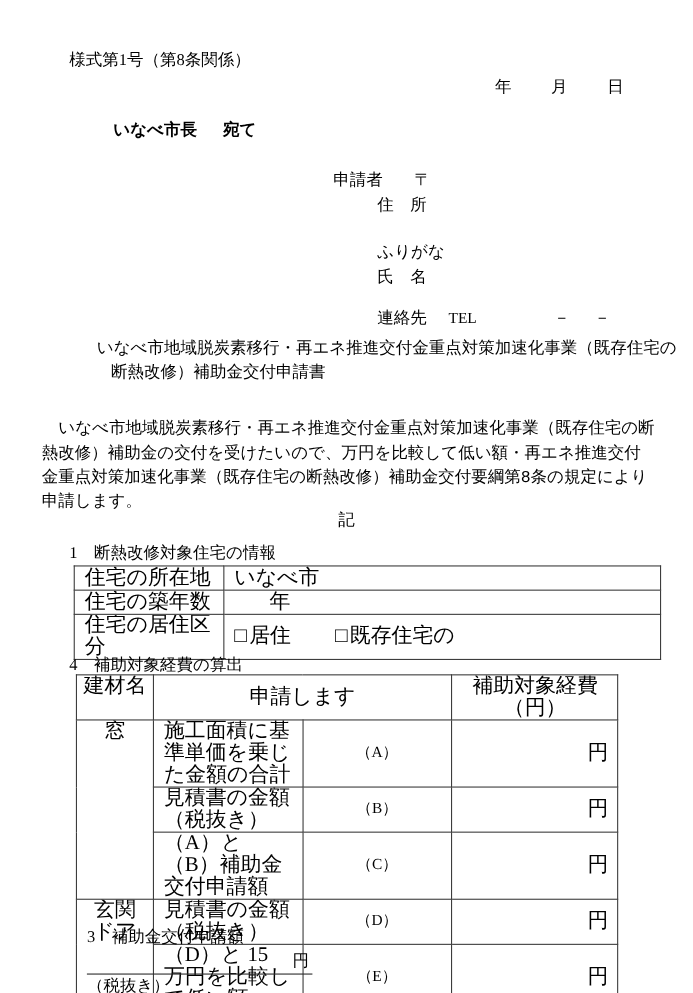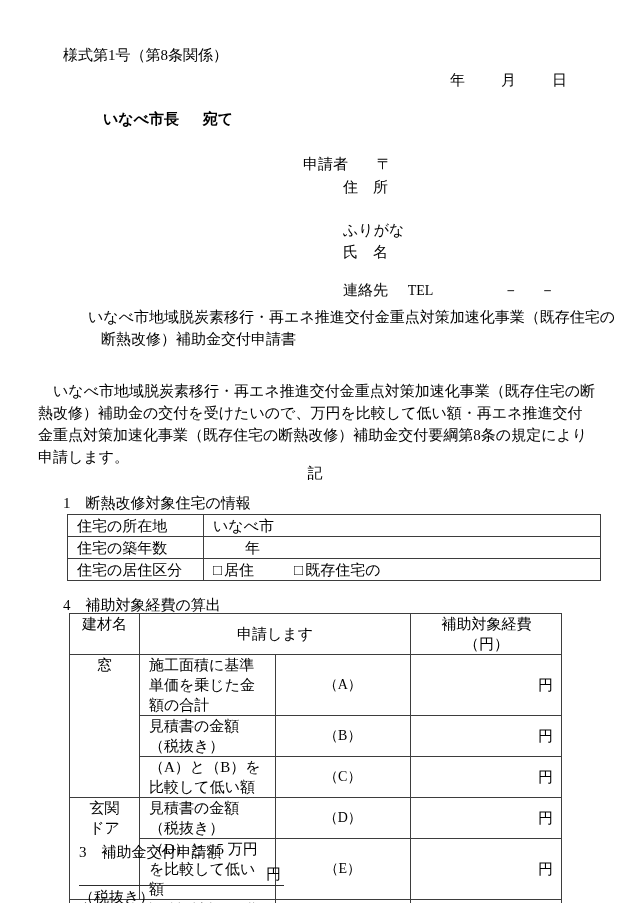--- a/index.html
+++ b/index.html
@@ -29,31 +29,31 @@
   .name-label{left:343px;top:241px;}
   .contact-line{left:343px;top:279px;}
   .contact-line .tel{margin-left:16px;font-size:14px;}
   .contact-line .dash1{margin-left:66px;}
   .contact-line .dash2{margin-left:18px;}
 
   
   .doc-title{left:0;top:306px;}
   .doc-title .t1{position:absolute;left:88px;top:0;white-space:nowrap;line-height:22px;}
   .doc-title .t2{position:absolute;left:101px;top:22px;white-space:nowrap;line-height:22px;}
-  .body-par{left:38px;top:380px;width:556px;}
+  .body-par{left:38px;top:380px;width:556px;font-family:Liberation Mono, monospace;}
   .body-par div{line-height:22px;white-space:nowrap;}
   .ki{left:0;top:462px;width:630px;text-align:center;}
 
   
   .s1-heading{left:63px;top:492px;}
   .s2-heading{left:63px;top:594px;}
 
   
   table{border-collapse:collapse;table-layout:fixed;position:absolute;}
-  td{border:1px solid #3d3d3d;padding:0 9px;font-size:15px;line-height:20px;overflow:hidden;}
+  td{border:1px solid #3d3d3d;padding:0 9px;font-size:19px;line-height:20px;overflow:hidden;}
   .t1{left:67px;top:514px;width:495px;}
   .t1 td{height:21px;}
   .t1 .lbl{width:117px;}
   .t1 .val{width:378px;}
   .t1 .year-val span{padding-left:32px;}
   .chk-group{display:flex;gap:40px;}
   .chk{display:flex;align-items:baseline;}
   .chk .glyph{margin-right:2px;}
 
   .t2{left:69px;top:613px;width:493px;}
@@ -162,21 +162,21 @@
       <td class="method">施工面積に基準単価を乗じた金額の合計</td>
       <td class="code">（A）</td>
       <td class="money">円</td>
     </tr>
     <tr>
       <td class="method">見積書の金額（税抜き）</td>
       <td class="code">（B）</td>
       <td class="money">円</td>
     </tr>
     <tr>
-      <td class="method">（A）と（B）を比較して低い額</td>
+      <td class="method">（A）と（B）補助金交付申請額</td>
       <td class="code">（C）</td>
       <td class="money">円</td>
     </tr>
     <tr>
       <td class="mat" rowspan="2">
         <div>玄関</div>
         <div>ドア</div>
       </td>
       <td class="method">見積書の金額（税抜き）</td>
       <td class="code">（D）</td>

